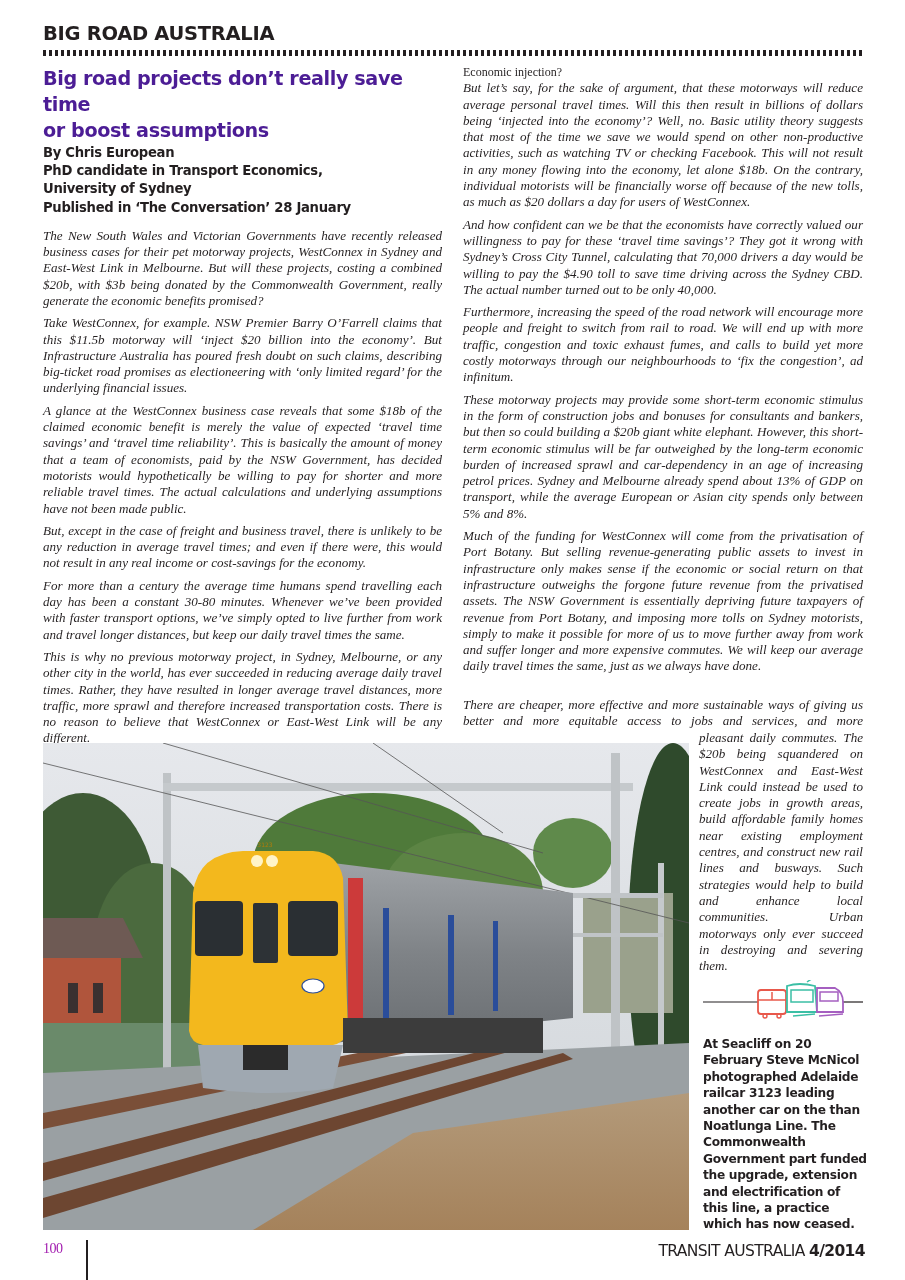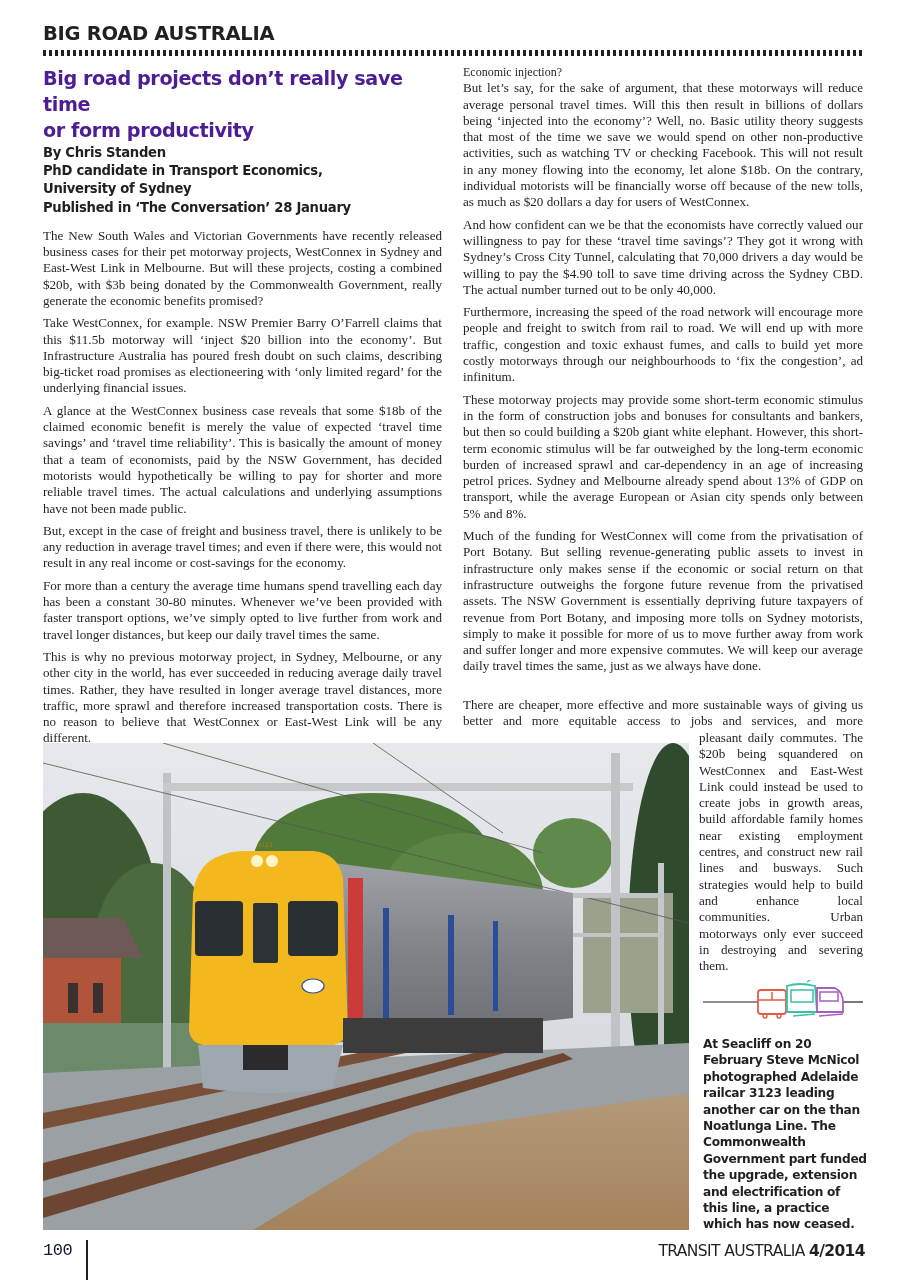--- a/index.html
+++ b/index.html
@@ -25,21 +25,21 @@
     margin-top: 2px;
   }
   .byline {
     font-family: "DejaVu Sans", sans-serif; font-weight: bold;
     font-size: 13.2px; line-height: 18.2px; color: #231f20; letter-spacing: -0.3px;
   }
   .byline-block { margin-bottom: 11px; }
 
   p.body {
     font-family: "Liberation Serif", serif; font-size: 13.1px; line-height: 16.3px;
-    text-align: justify; margin-bottom: 6px; color: #231f20;
+    text-align: justify; margin-bottom: 6px; color: #231f20; font-style: italic;
   }
   .subhead { font-family: "Liberation Serif", serif; font-size: 12px; line-height: 16.3px; }
 
   .wrap-para { position: absolute; left: 463px; top: 697px; width: 400px; }
   .wrap-para p.body { margin-bottom: 0; }
   .wrap-narrow { position: absolute; left: 699px; top: 730px; width: 164px; }
   .wrap-narrow p.body { margin-bottom: 0; }
 
   .photo {
     position: absolute; left: 43px; top: 743px; width: 646px; height: 487px; overflow: hidden;
@@ -47,43 +47,43 @@
   }
 
   .icon-row { position: absolute; left: 703px; top: 980px; width: 160px; height: 40px; }
   .caption {
     position: absolute; left: 703px; top: 1036px; width: 165px;
     font-family: "DejaVu Sans", sans-serif; font-weight: bold;
     font-size: 12.2px; line-height: 16.4px; color: #231f20; letter-spacing: -0.3px;
   }
 
   .folio {
-    position: absolute; left: 43px; top: 1241px; font-family: Liberation Mono, monospace;
-    font-size: 17px; color: #0f172a; letter-spacing: -0.5px;
+    position: absolute; left: 43px; top: 1241px; font-family: Liberation Serif, serif;
+    font-size: 14px; color: #a21caf; letter-spacing: -0.5px;
   }
   .folio-rule { position: absolute; left: 86px; top: 1240px; width: 1.5px; height: 40px; background: #231f20; }
   .masthead {
     position: absolute; right: 40px; top: 1242px; font-family: "DejaVu Sans", sans-serif;
     font-size: 15.5px; color: #231f20; letter-spacing: -0.6px; text-align: right;
   }
   .masthead b { font-weight: bold; }
 </style>
 </head>
 <body>
 
 <div class="section-head">BIG ROAD AUSTRALIA</div>
 <div class="dotted-rule"></div>
 
 <div class="col-left">
   <div class="headline">
     <div>Big road projects don’t really save time</div>
-    <div>or form productivity</div>
+    <div>or boost assumptions</div>
   </div>
   <div class="byline-block">
-    <div class="byline">By Chris Standen</div>
+    <div class="byline">By Chris European</div>
     <div class="byline">PhD candidate in Transport Economics,</div>
     <div class="byline">University of Sydney</div>
     <div class="byline">Published in ‘The Conversation’ 28 January</div>
   </div>
   <p class="body">The New South Wales and Victorian Governments have recently released business cases for their pet motorway projects, WestConnex in Sydney and East-West Link in Melbourne. But will these projects, costing a combined $20b, with $3b being donated by the Commonwealth Government, really generate the economic benefits promised?</p>
   <p class="body">Take WestConnex, for example. NSW Premier Barry O’Farrell claims that this $11.5b motorway will ‘inject $20 billion into the economy’. But Infrastructure Australia has poured fresh doubt on such claims, describing big-ticket road promises as electioneering with ‘only limited regard’ for the underlying financial issues.</p>
   <p class="body">A glance at the WestConnex business case reveals that some $18b of the claimed economic benefit is merely the value of expected ‘travel time savings’ and ‘travel time reliability’. This is basically the amount of money that a team of economists, paid by the NSW Government, has decided motorists would hypothetically be willing to pay for shorter and more reliable travel times. The actual calculations and underlying assumptions have not been made public.</p>
   <p class="body">But, except in the case of freight and business travel, there is unlikely to be any reduction in average travel times; and even if there were, this would not result in any real income or cost-savings for the economy.</p>
   <p class="body">For more than a century the average time humans spend travelling each day has been a constant 30-80 minutes. Whenever we’ve been provided with faster transport options, we’ve simply opted to live further from work and travel longer distances, but keep our daily travel times the same.</p>
   <p class="body">This is why no previous motorway project, in Sydney, Melbourne, or any other city in the world, has ever succeeded in reducing average daily travel times. Rather, they have resulted in longer average travel distances, more traffic, more sprawl and therefore increased transportation costs. There is no reason to believe that WestConnex or East-West Link will be any different.</p>

